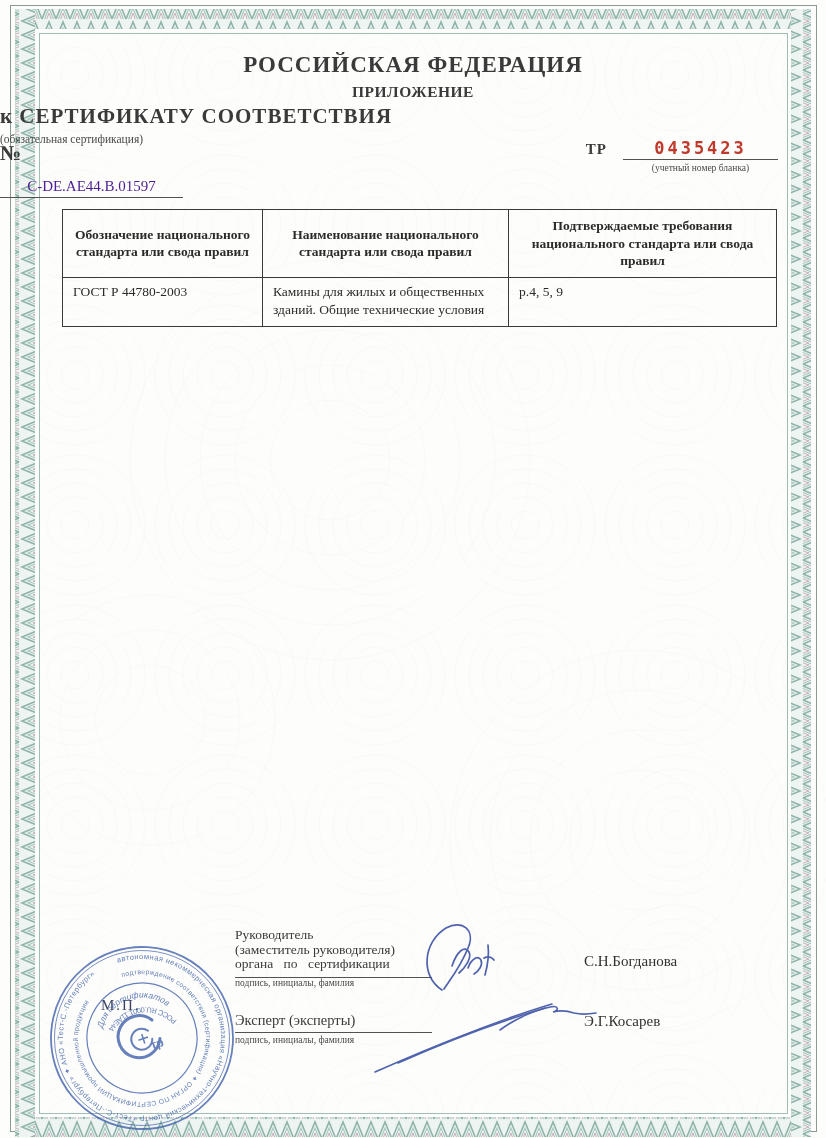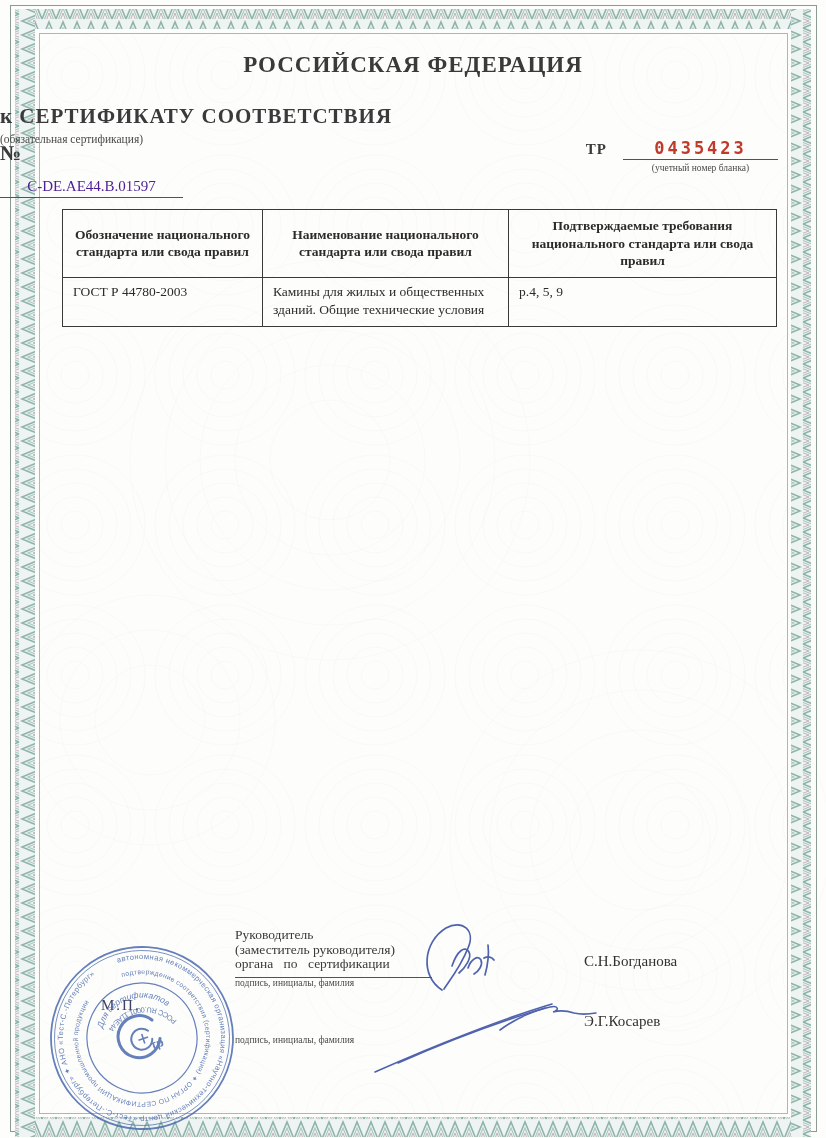--- a/index.html
+++ b/index.html
@@ -152,20 +152,21 @@
 
     <rect x="10.5" y="5.5" width="806" height="1126" fill="none" stroke="#8c9a95" stroke-width="1"></rect>
     <rect x="15" y="9" width="796" height="20" fill="url(#bandH)"></rect>
     <rect x="15" y="1117" width="796" height="20" fill="url(#bandH)"></rect>
     <rect x="15" y="9" width="20" height="1128" fill="url(#bandV)"></rect>
     <rect x="791" y="9" width="20" height="1128" fill="url(#bandV)" transform="translate(1602,0) scale(-1,1)"></rect>
     <rect x="39.5" y="33.5" width="748" height="1080" fill="none" stroke="#9fbfb6" stroke-width="1"></rect>
   </svg>
 
   <div class="abs country-title">РОССИЙСКАЯ ФЕДЕРАЦИЯ</div>
+  <div class="abs annex-title">ПРИЛОЖЕНИЕ</div>
 
   <div class="abs cert-line">
     <span class="big">к СЕРТИФИКАТУ СООТВЕТСТВИЯ</span>
     <span class="big">№</span>
     <span class="cert-num-box"><span>C-DE.AE44.B.01597</span></span>
   </div>
 
   <div class="abs cert-type-note">(обязательная сертификация)</div>
 
   <div class="abs tr-row">
@@ -198,20 +199,21 @@
   </table>
 
   <div class="abs head-role">
     <div>Руководитель</div>
     <div>(заместитель руководителя)</div>
     <div class="justified">органа по сертификации</div>
   </div>
   <div class="abs head-caption">подпись, инициалы, фамилия</div>
   <div class="abs head-name">С.Н.Богданова</div>
 
+  <div class="abs expert-role">Эксперт (эксперты)</div>
   <div class="abs expert-caption">подпись, инициалы, фамилия</div>
   <div class="abs expert-name">Э.Г.Косарев</div>
 
   <div class="abs seal-place">М.П.</div>
 
   <svg class="layer" width="826" height="1138" aria-hidden="true">
     <defs>
       <path id="ringOuter" d="M 0 -79 A 79 79 0 1 1 -0.02 -79"></path>
       <path id="ringMid" d="M 0 -64 A 64 64 0 1 1 -0.02 -64"></path>
       <path id="arcTop" d="M -38 -14 A 40.5 40.5 0 0 1 38 -14"></path>

